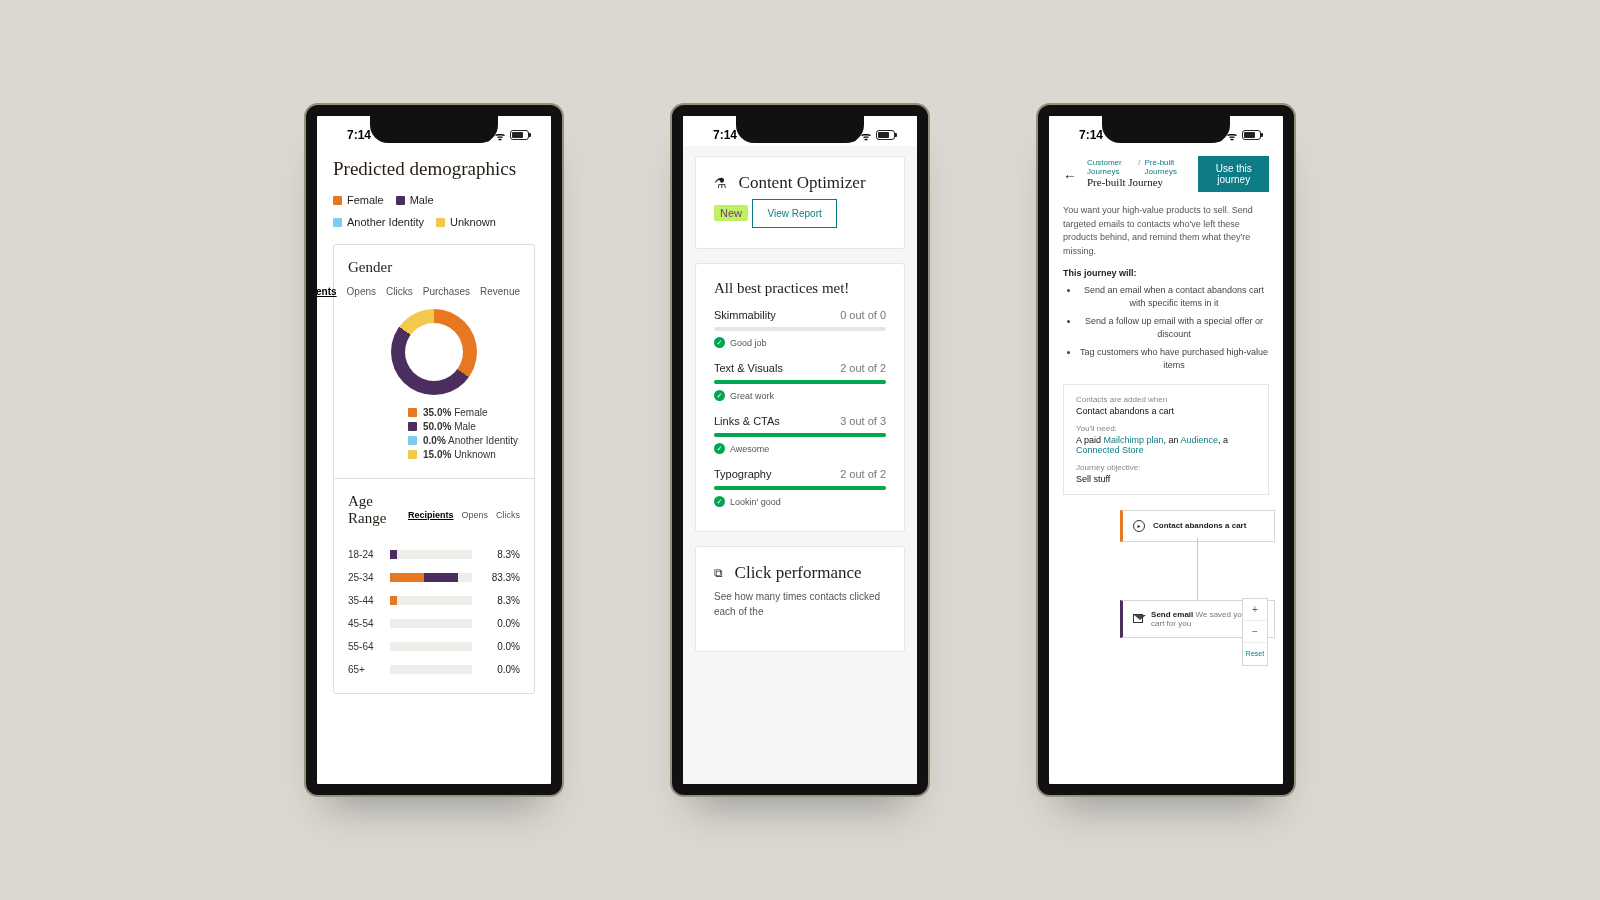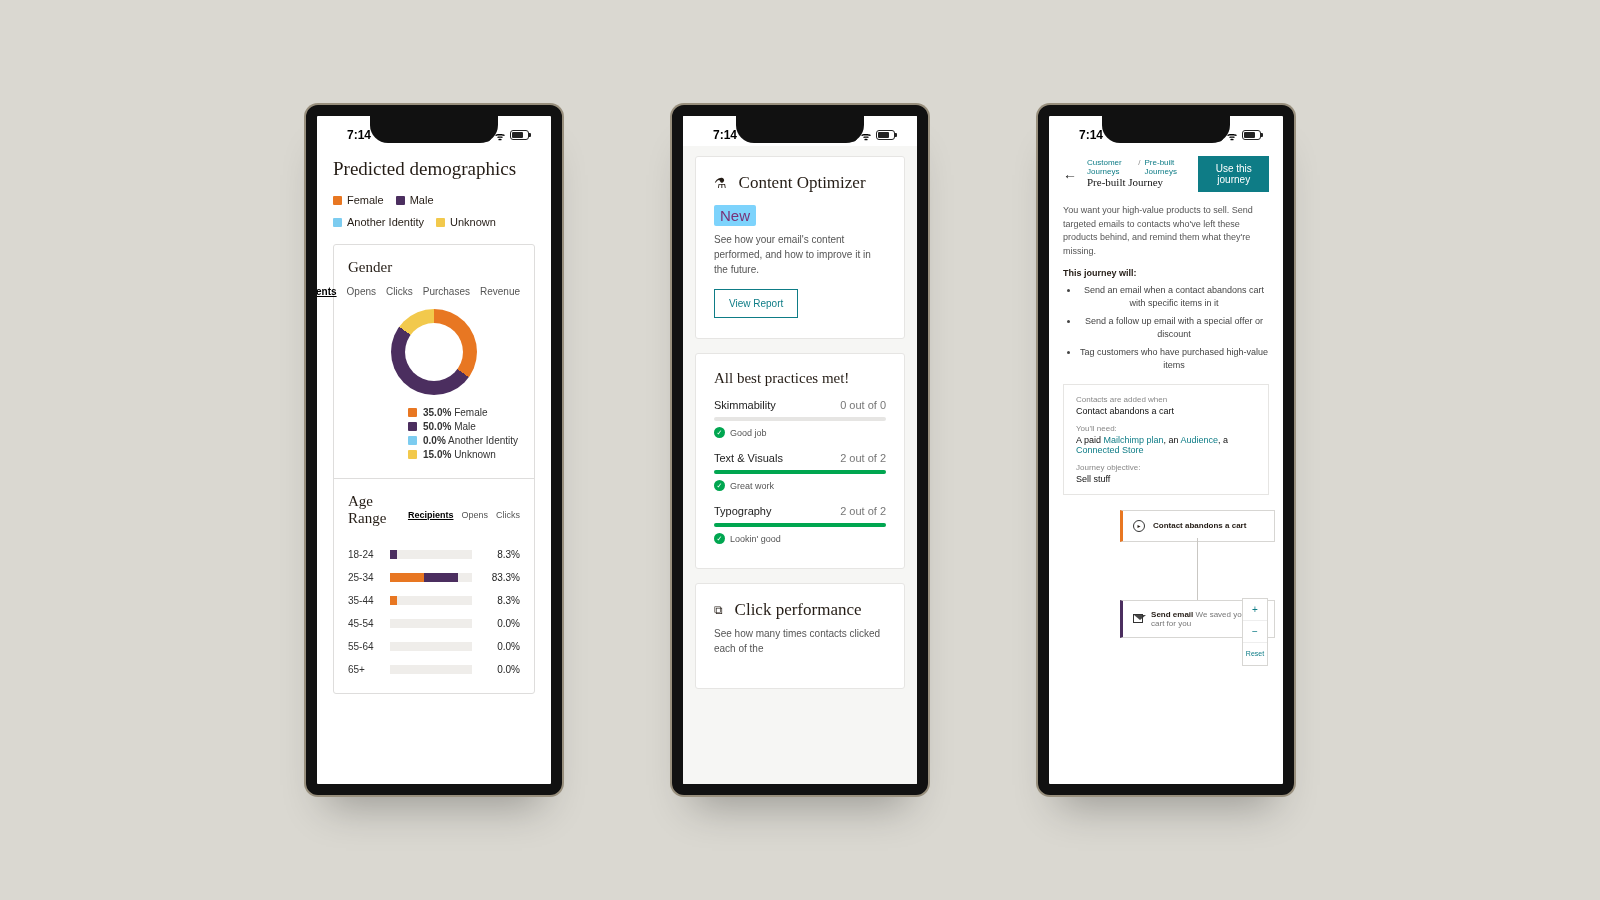--- a/index.html
+++ b/index.html
@@ -77,21 +77,21 @@
   .age-label { width:32px; color:#333; }
   .age-bar { flex:1; height:9px; background:#efedea; position:relative; }
   .age-bar .seg { position:absolute; top:0; height:100%; }
   .age-val { width:38px; text-align:right; color:#222; }
 
   
   .p2 .content { background:#f6f6f4; padding: 10px 12px; }
   .panel { background:#fff; border:1px solid #e6e5e3; border-radius:3px; padding: 16px 18px 20px; }
   .flask-row { display:flex; gap:12px; align-items:center; margin-bottom: 2px; }
   .panel-title { font-family: Georgia, serif; font-size: 17px; }
-  .badge-new { display:inline-block; font-size:15px; background:#7dd3fc; color:#7a3177; padding:2px 6px; border-radius:2px; margin: 10px 0 6px; }
+  .badge-new { display:inline-block; font-size:11px; background:#bef264; color:#7a3177; padding:2px 6px; border-radius:2px; margin: 10px 0 6px; }
   .desc { font-size:10px; color:#555; line-height:1.5; margin-bottom:12px; }
   .btn-outline { border:1px solid #0e7c86; color:#0e7c86; background:#fff; font-size:10px; padding:8px 14px; cursor:pointer; }
   .panel2 { margin-top:14px; padding-bottom:10px; }
   .panel-subtitle { font-family: Georgia, serif; font-size:15px; margin-bottom: 12px; }
   .bp { margin: 10px 0 14px; }
   .bp-head { display:flex; justify-content:space-between; font-size:11px; color:#222; margin-bottom:6px; }
   .bp-bar { height:4px; background:#e6e5e3; border-radius:2px; width:100%; position:relative; }
   .bp-bar .fill { position:absolute; left:0; top:0; height:100%; background:#00a650; border-radius:2px; }
   .bp-note { display:flex; align-items:center; gap:5px; font-size:9px; color:#555; margin-top:6px; }
   .check-circ { width:11px; height:11px; background:#00a650; border-radius:50%; display:flex; align-items:center; justify-content:center; color:#fff; font-size:7px; }
@@ -254,21 +254,20 @@
       <span class="battery"></span>
     </div>
   </div>
   <div class="content">
     <div class="panel">
       <div class="flask-row">
         <span style="font-size:14px">⚗</span>
         <div class="panel-title">Content Optimizer</div>
       </div>
       <span class="badge-new">New</span>
-      <div class="desc">See how your email's content performed, and how to improve it in the future.</div>
       <button class="btn-outline">View Report</button>
     </div>
     <div class="panel panel2">
       <div class="panel-subtitle">All best practices met!</div>
       <div id="bp-list">
           <div class="bp">
             <div class="bp-head">
               <span>Skimmability</span>
               <span style="color:#777">0 out of 0</span>
             </div>
@@ -284,20 +283,33 @@
             <div class="bp-head">
               <span>Text &amp; Visuals</span>
               <span style="color:#777">2 out of 2</span>
             </div>
     <div class="bp-bar">
               <div class="fill" style="width:100%"></div>
             </div>
     <div class="bp-note">
               <span class="check-circ">✓</span>
               <span>Great work</span>
+            </div>
+          </div>
+          <div class="bp">
+            <div class="bp-head">
+              <span>Links &amp; CTAs</span>
+              <span style="color:#777">3 out of 3</span>
+            </div>
+    <div class="bp-bar">
+              <div class="fill" style="width:100%"></div>
+            </div>
+    <div class="bp-note">
+              <span class="check-circ">✓</span>
+              <span>Awesome</span>
             </div>
           </div>
           <div class="bp">
             <div class="bp-head">
               <span>Typography</span>
               <span style="color:#777">2 out of 2</span>
             </div>
     <div class="bp-bar">
               <div class="fill" style="width:100%"></div>
             </div>

